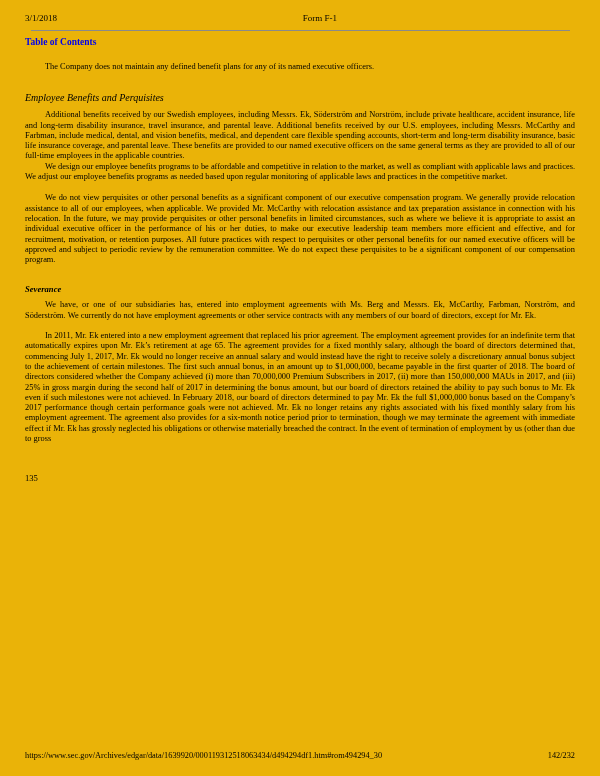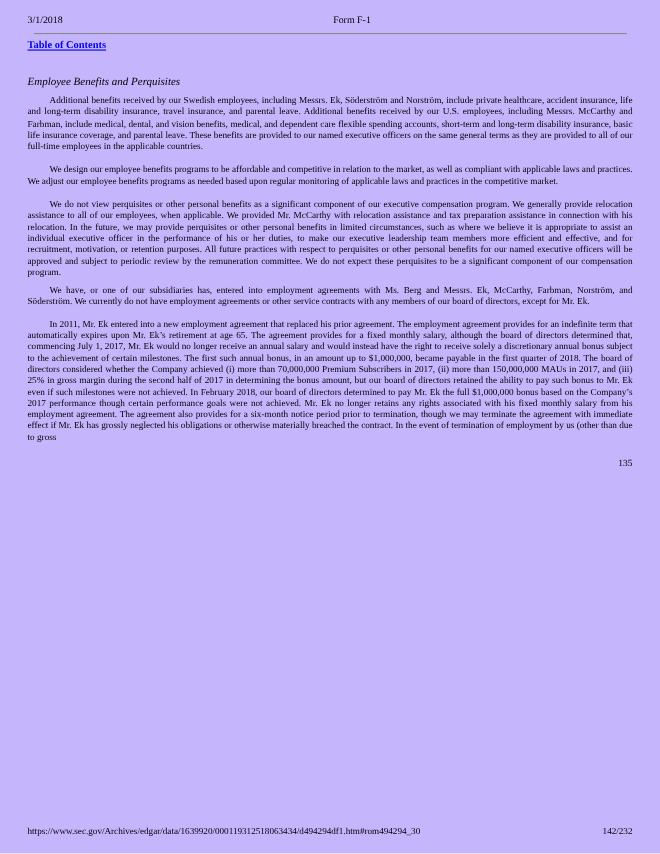--- a/index.html
+++ b/index.html
@@ -1,21 +1,21 @@
 <!DOCTYPE html>
 <html><head>
 <meta charset="utf-8">
 <style>
   html, body { margin: 0; padding: 0; background: #ffffff; }
   .page {
     position: relative;
     width: 600px;
     height: 776px;
     margin: 0 auto;
-    background: #c4b5fd;
+    background: #eab308;
     font-family: "Liberation Serif", serif;
     color: #000000;
     overflow: hidden;
     box-sizing: border-box;
   }
   .print-header {
     position: relative;
     padding-top: 13px;
     height: 12px;
     font-size: 9px;
@@ -35,21 +35,20 @@
     margin: 5px 30px 0 31px;
   }
   .content {
     margin: 0 25px;
   }
   .toc-link {
     display: inline-block;
     font-size: 9.5px;
     font-weight: bold;
     color: #0000ee;
-    text-decoration: underline;
     cursor: pointer;
   }
   .para {
     font-size: 8.4px;
     line-height: 10.3px;
     text-align: justify;
     text-indent: 20px;
     margin: 0;
   }
   .p1 { margin-top: 13px; }
@@ -58,29 +57,29 @@
     font-style: italic;
     margin: 20px 0 0 0;
   }
   .h-bold-italic {
     font-size: 8.6px;
     font-style: italic;
     font-weight: bold;
     margin: 19px 0 0 0;
   }
   .p2 { margin-top: 7px; }
-  .p3 { margin-top: 11px; }
+  .p3 { }
   .p4 { margin-top: 11px; }
   .p5 { margin-top: 6px; }
   .p6 { margin-top: 6px; }
   .p7 { margin-top: 10px; }
   .page-number {
-    text-align: right;
+    text-align: left;
     font-size: 8.6px;
-    margin-top: 13px;
+    margin-top: 29px;
     text-indent: 0;
   }
   .print-footer {
     position: absolute;
     left: 25px;
     right: 25px;
     bottom: 16px;
     display: flex;
     justify-content: space-between;
     font-size: 8.3px;
@@ -95,29 +94,31 @@
     <span class="date">3/1/2018</span>
     <div class="form-title">Form F-1</div>
   </div>
 
   <hr class="header-divider">
 
   <div class="content">
 
     <a class="toc-link">Table of Contents</a>
 
+    <p class="para p1">The Company does not maintain any defined benefit plans for any of its named executive officers.</p>
 
     <p class="h-italic">Employee Benefits and Perquisites</p>
 
     <p class="para p2">Additional benefits received by our Swedish employees, including Messrs. Ek, Söderström and Norström, include private healthcare, accident insurance, life and long-term disability insurance, travel insurance, and parental leave. Additional benefits received by our U.S. employees, including Messrs. McCarthy and Farbman, include medical, dental, and vision benefits, medical, and dependent care flexible spending accounts, short-term and long-term disability insurance, basic life insurance coverage, and parental leave. These benefits are provided to our named executive officers on the same general terms as they are provided to all of our full-time employees in the applicable countries.</p>
 
     <p class="para p3">We design our employee benefits programs to be affordable and competitive in relation to the market, as well as compliant with applicable laws and practices. We adjust our employee benefits programs as needed based upon regular monitoring of applicable laws and practices in the competitive market.</p>
 
     <p class="para p4">We do not view perquisites or other personal benefits as a significant component of our executive compensation program. We generally provide relocation assistance to all of our employees, when applicable. We provided Mr. McCarthy with relocation assistance and tax preparation assistance in connection with his relocation. In the future, we may provide perquisites or other personal benefits in limited circumstances, such as where we believe it is appropriate to assist an individual executive officer in the performance of his or her duties, to make our executive leadership team members more efficient and effective, and for recruitment, motivation, or retention purposes. All future practices with respect to perquisites or other personal benefits for our named executive officers will be approved and subject to periodic review by the remuneration committee. We do not expect these perquisites to be a significant component of our compensation program.</p>
 
+    <p class="h-bold-italic">Severance</p>
 
 
 
     <p class="para p6">We have, or one of our subsidiaries has, entered into employment agreements with Ms. Berg and Messrs. Ek, McCarthy, Farbman, Norström, and Söderström. We currently do not have employment agreements or other service contracts with any members of our board of directors, except for Mr. Ek.</p>
 
     <p class="para p7">In 2011, Mr. Ek entered into a new employment agreement that replaced his prior agreement. The employment agreement provides for an indefinite term that automatically expires upon Mr. Ek’s retirement at age 65. The agreement provides for a fixed monthly salary, although the board of directors determined that, commencing July 1, 2017, Mr. Ek would no longer receive an annual salary and would instead have the right to receive solely a discretionary annual bonus subject to the achievement of certain milestones. The first such annual bonus, in an amount up to $1,000,000, became payable in the first quarter of 2018. The board of directors considered whether the Company achieved (i) more than 70,000,000 Premium Subscribers in 2017, (ii) more than 150,000,000 MAUs in 2017, and (iii) 25% in gross margin during the second half of 2017 in determining the bonus amount, but our board of directors retained the ability to pay such bonus to Mr. Ek even if such milestones were not achieved. In February 2018, our board of directors determined to pay Mr. Ek the full $1,000,000 bonus based on the Company’s 2017 performance though certain performance goals were not achieved. Mr. Ek no longer retains any rights associated with his fixed monthly salary from his employment agreement. The agreement also provides for a six-month notice period prior to termination, though we may terminate the agreement with immediate effect if Mr. Ek has grossly neglected his obligations or otherwise materially breached the contract. In the event of termination of employment by us (other than due to gross</p>
 
     <p class="para page-number">135</p>
 
   </div>

